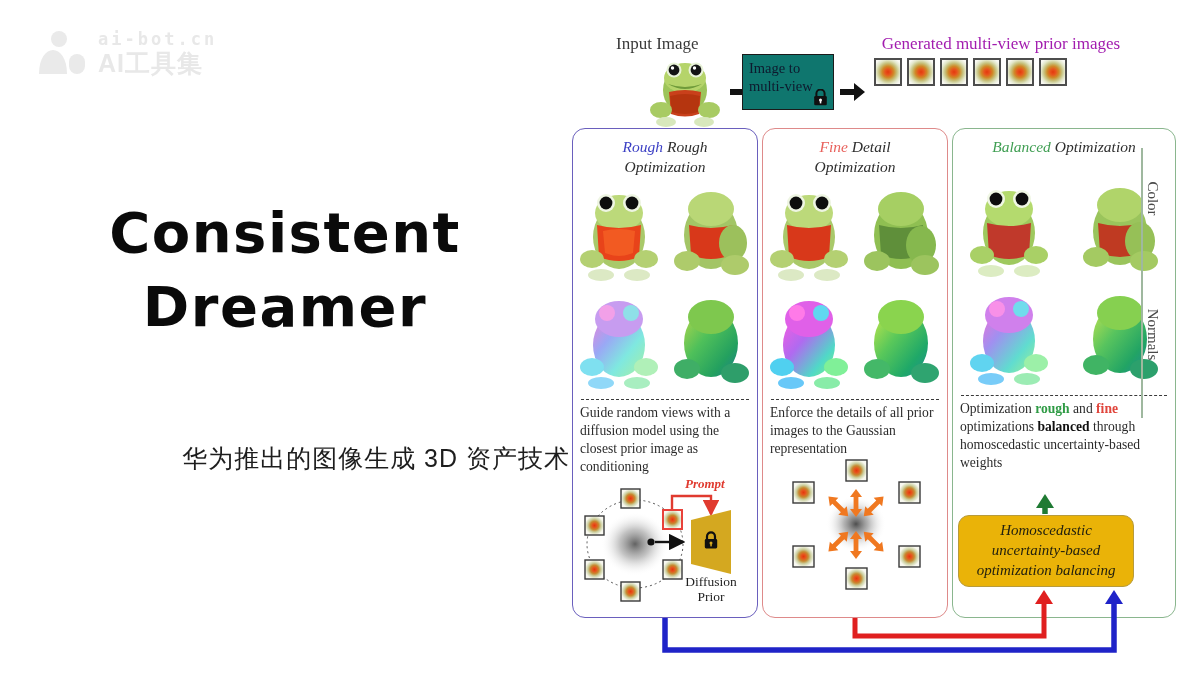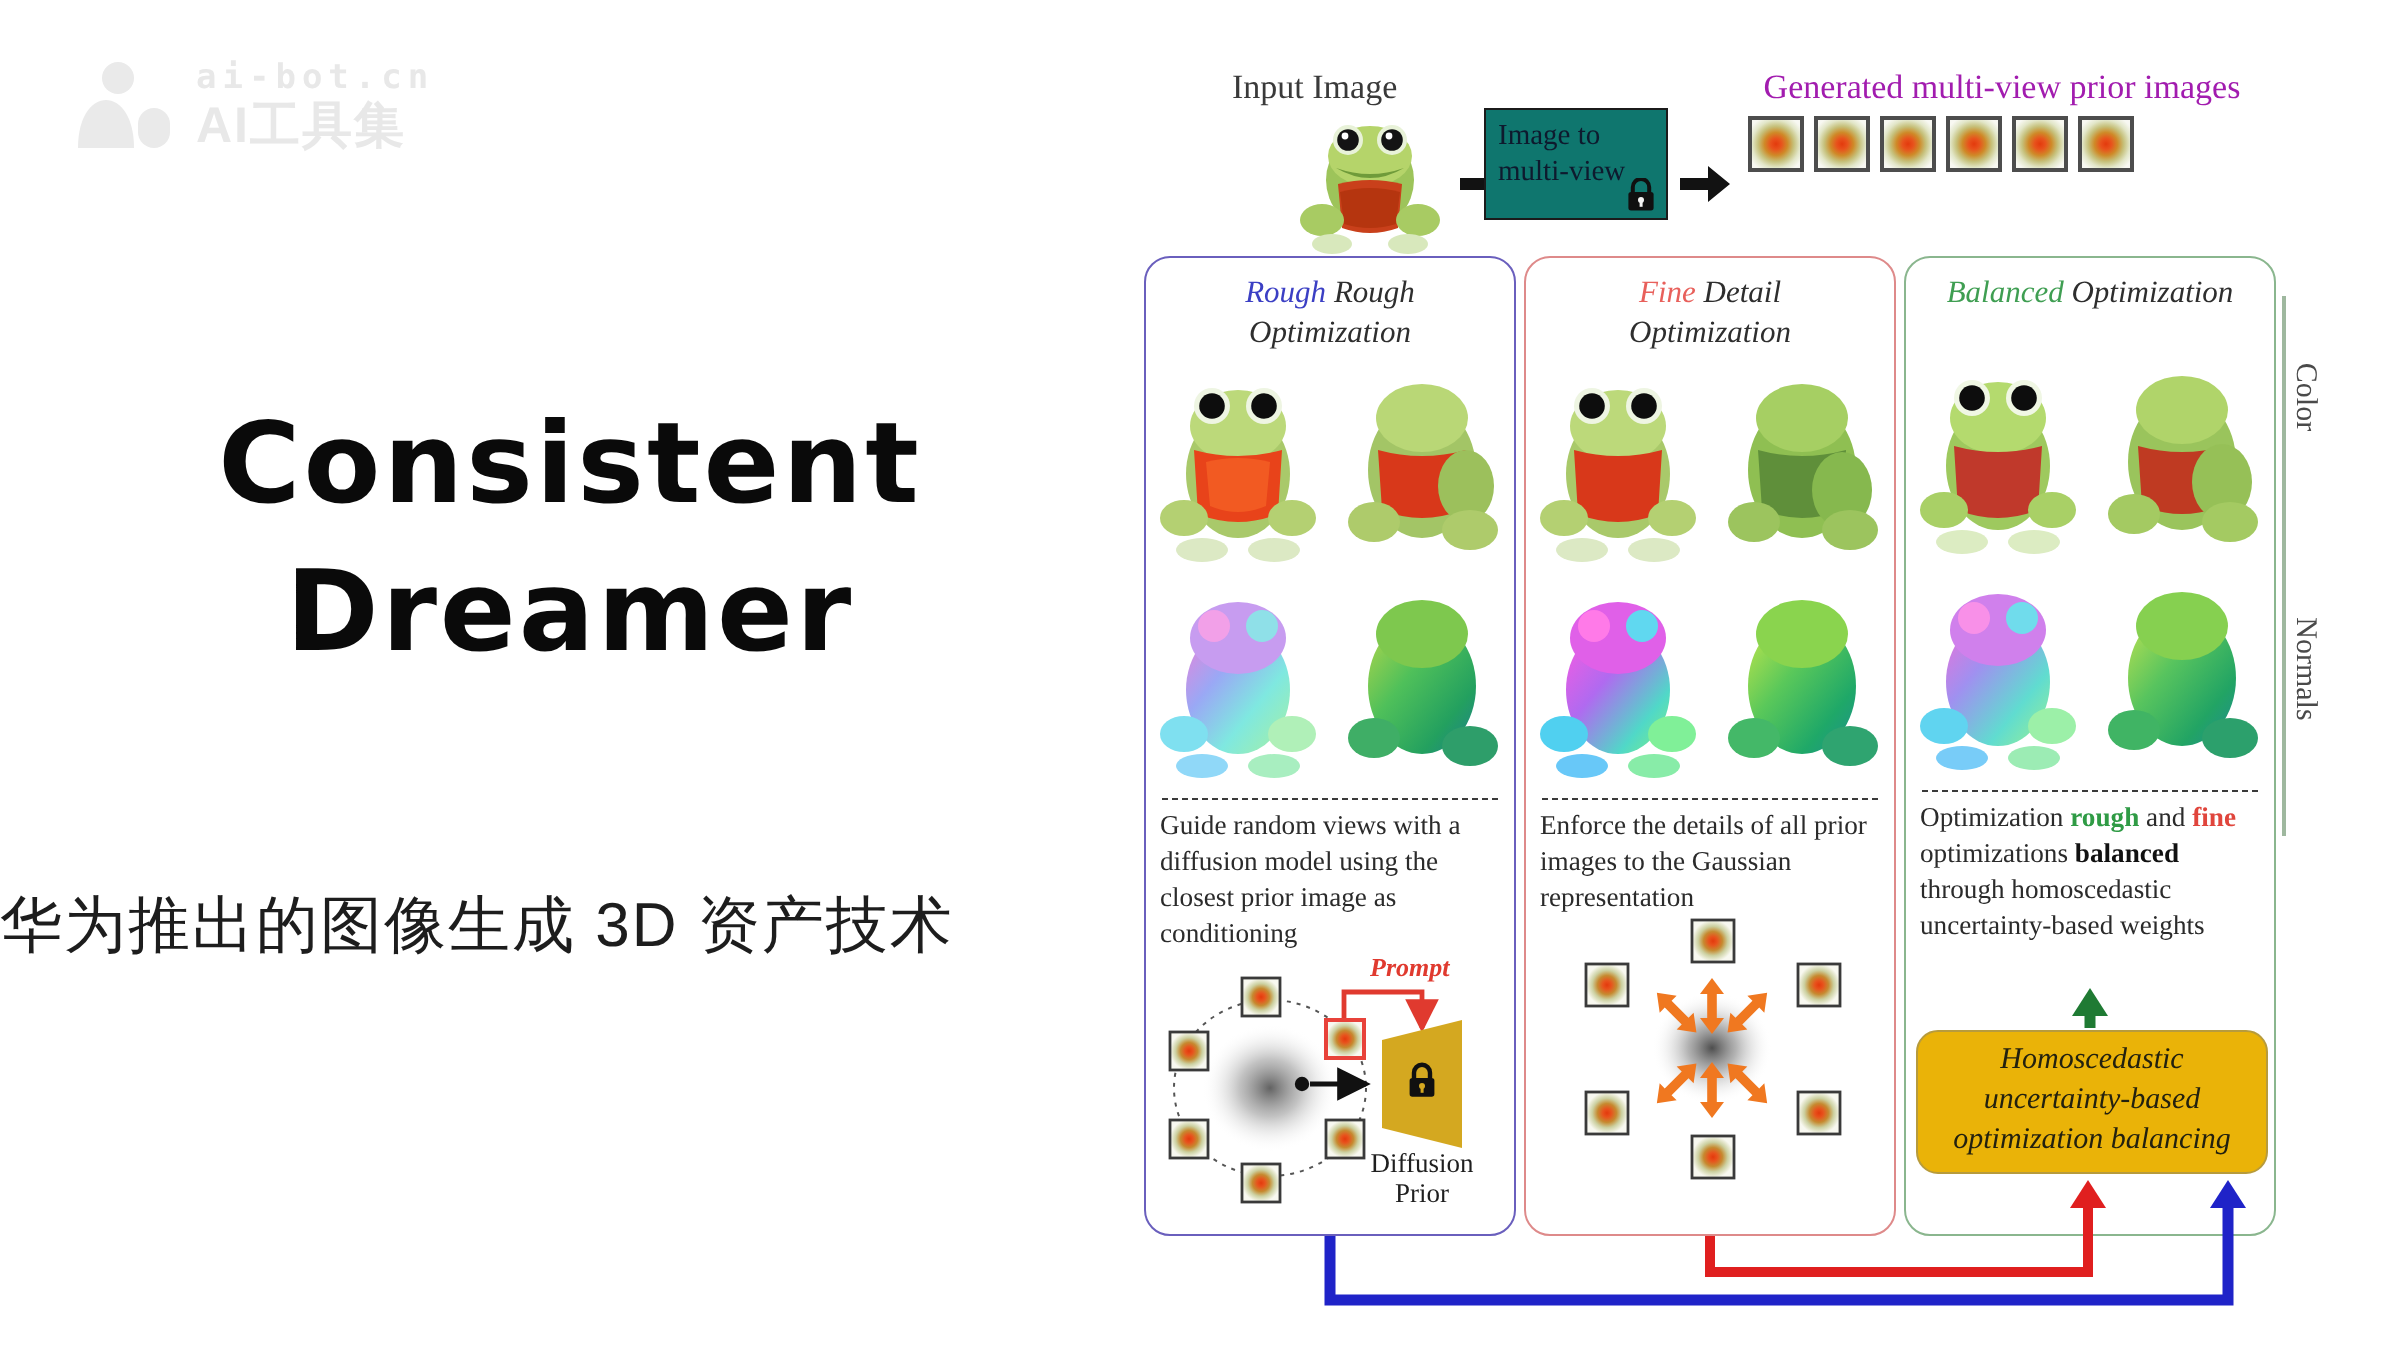--- a/index.html
+++ b/index.html
@@ -36,22 +36,22 @@
     font-weight: 700;
     font-size: 56px;
     line-height: 1.32;
     letter-spacing: 1.5px;
     color: #0a0a0a;
   }
   .hero-title .l2 { display: block; }
 
   .hero-sub {
     position: absolute; left: 0; top: 442px; width: 570px;
-    text-align: left;
-    font-size: 31px;
+    text-align: right;
+    font-size: 25px;
     letter-spacing: 1px;
     color: #1d1d1d;
   }
 
   
   .figure { position: absolute; left: 568px; top: 0; width: 632px; height: 675px; }
 
   
   .toprow { position: absolute; left: 0; top: 30px; width: 632px; height: 100px; }
   .lbl-input {
@@ -87,21 +87,21 @@
       radial-gradient(circle at 50% 50%, #e33a0d 0%, #e8521c 16%, #cf8a28 34%, #c6c07a 52%, #e2e6c8 70%, #f8f8f2 88%);
   }
 
   
   .panel {
     position: absolute; top: 128px; height: 490px;
     border-radius: 13px; background: #fff;
   }
   .p1 { left: 4px; width: 186px; border: 1.6px solid #6a5fbd; }
   .p2 { left: 194px; width: 186px; border: 1.6px solid #de8a8a; }
-  .p3 { left: 384px; width: 186px; border: 1.6px solid #8ab68e; }
+  .p3 { left: 384px; width: 224px; border: 1.6px solid #8ab68e; }
 
   .p-title {
     text-align: center; font-family: "Liberation Serif", serif;
     font-style: italic; font-size: 15.5px; color: #2e2e2e;
     padding-top: 8px; line-height: 1.3;
   }
   .p-title .accent-blue { color: #3b3fc4; }
   .p-title .accent-red  { color: #e8605b; }
   .p-title .accent-grn  { color: #3f9e52; }
 

